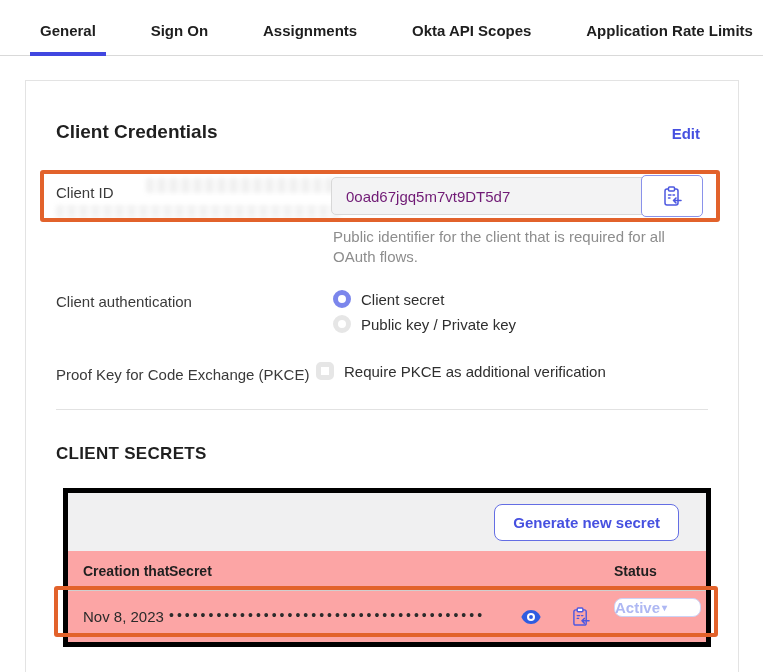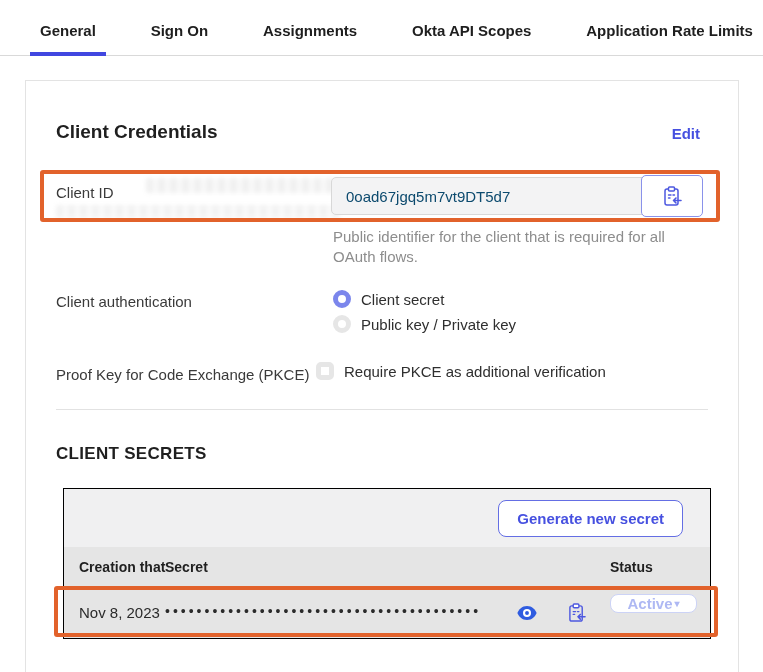--- a/index.html
+++ b/index.html
@@ -49,21 +49,21 @@
   .smudge.s1 { left:120px; top:97px;  width:195px; }
   .smudge.s2 { left:30px;  top:124px; width:285px; height:13px; opacity:.4; }
 
   .field-label { font-size:15px; color:#3a3a3a; }
   .cid-label { top:103px; left:30px; }
 
   .cid-input {
     top:96px; left:305px; width:365px; height:38px;
     background:#f3f3f4; border:1px solid #d8d8d8; border-radius:5px;
     display:flex; align-items:center; padding-left:14px;
-    font-size:15px; color:#0c4a6e;
+    font-size:15px; color:#701a75;
   }
   .copy-btn {
     top:94px; left:615px; width:62px; height:42px;
     background:#fff; border:1px solid #8a92ea; border-radius:5px;
     display:flex; align-items:center; justify-content:center; cursor:pointer;
   }
   .helper {
     top:146px; left:307px; width:378px;
     font-size:15px; line-height:20px; color:#8d8d8d;
   }
@@ -85,21 +85,21 @@
     border:5px solid #e6e6e6; background:#fff; flex:none; cursor:pointer;
   }
   .opt-label { font-size:15px; color:#2f2f2f; }
 
   .divider { top:328px; left:30px; width:652px; height:1px; background:#e2e2e2; }
 
   .secrets-title { top:363px; left:30px; font-size:17px; font-weight:700; letter-spacing:.3px; color:#1f1f1f; }
 
   
   .table {
-    top:407px; left:37px; width:648px; border:1px solid #000000; background:#e5e5e5;
+    top:407px; left:37px; width:648px; border:5px solid #000000; background:#fca5a5;
   }
   .table-toolbar {
     height:58px; background:#f0f0f1;
     display:flex; align-items:center; justify-content:flex-end; padding-right:27px;
   }
   .generate-btn {
     height:37px; padding:0 18px; background:#fff;
     border:1px solid #646ee4; border-radius:8px;
     font-family:"Liberation Sans", sans-serif;
     font-size:15px; font-weight:700; color:#4650e0; cursor:pointer;
@@ -125,21 +125,21 @@
     background:none; border:none; cursor:pointer;
     display:flex; align-items:center; justify-content:center;
   }
   .eye-btn  { left:450px; }
   .row-copy { left:500px; }
   .status-btn {
     position:absolute; left:546px; top:7px; width:87px; height:19px;
     background:#fff; border:1px solid #ccd3f6; border-radius:8px;
     font-family:"Liberation Sans", sans-serif;
     font-size:15px; font-weight:700; color:#aeb8f3; cursor:pointer;
-    display:flex; align-items:center; justify-content:center; gap:2px;
+    display:flex; align-items:center; gap:2px;
   }
   .caret { font-size:10px; }
 </style>
 </head>
 <body>
 
 <nav class="tabbar">
   <div class="tab active">General</div>
   <div class="tab">Sign On</div>
   <div class="tab">Assignments</div>

